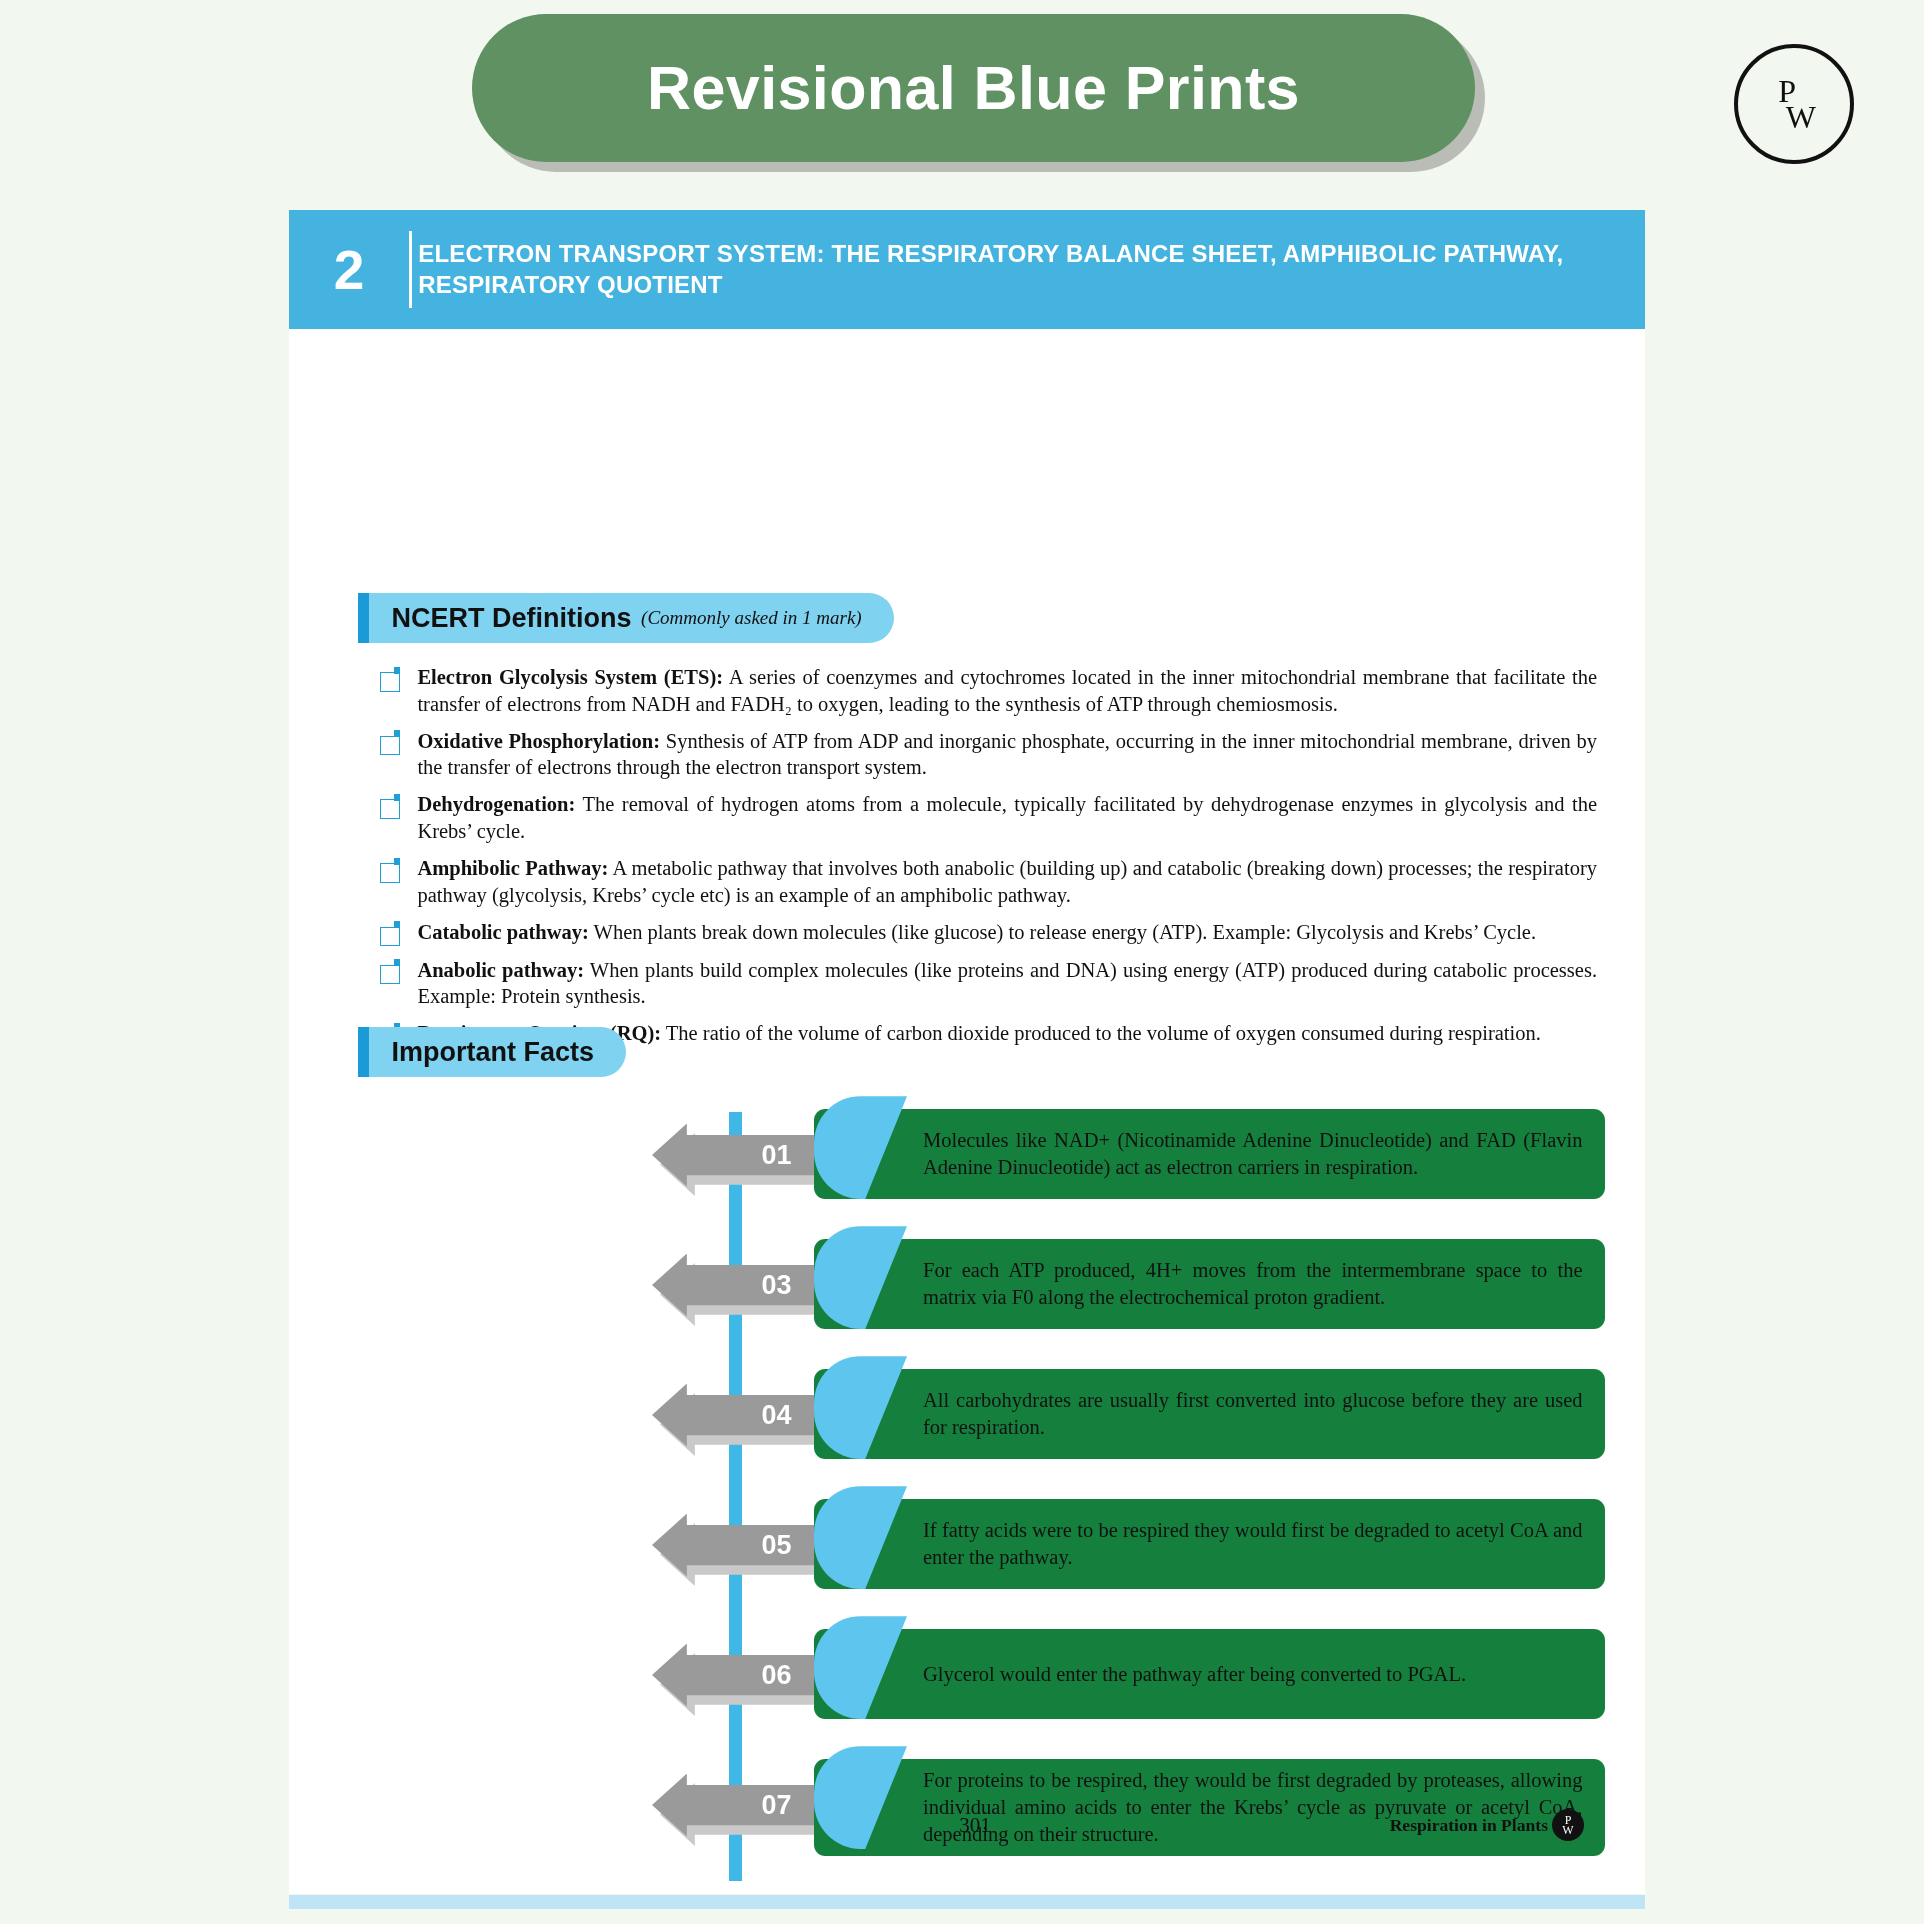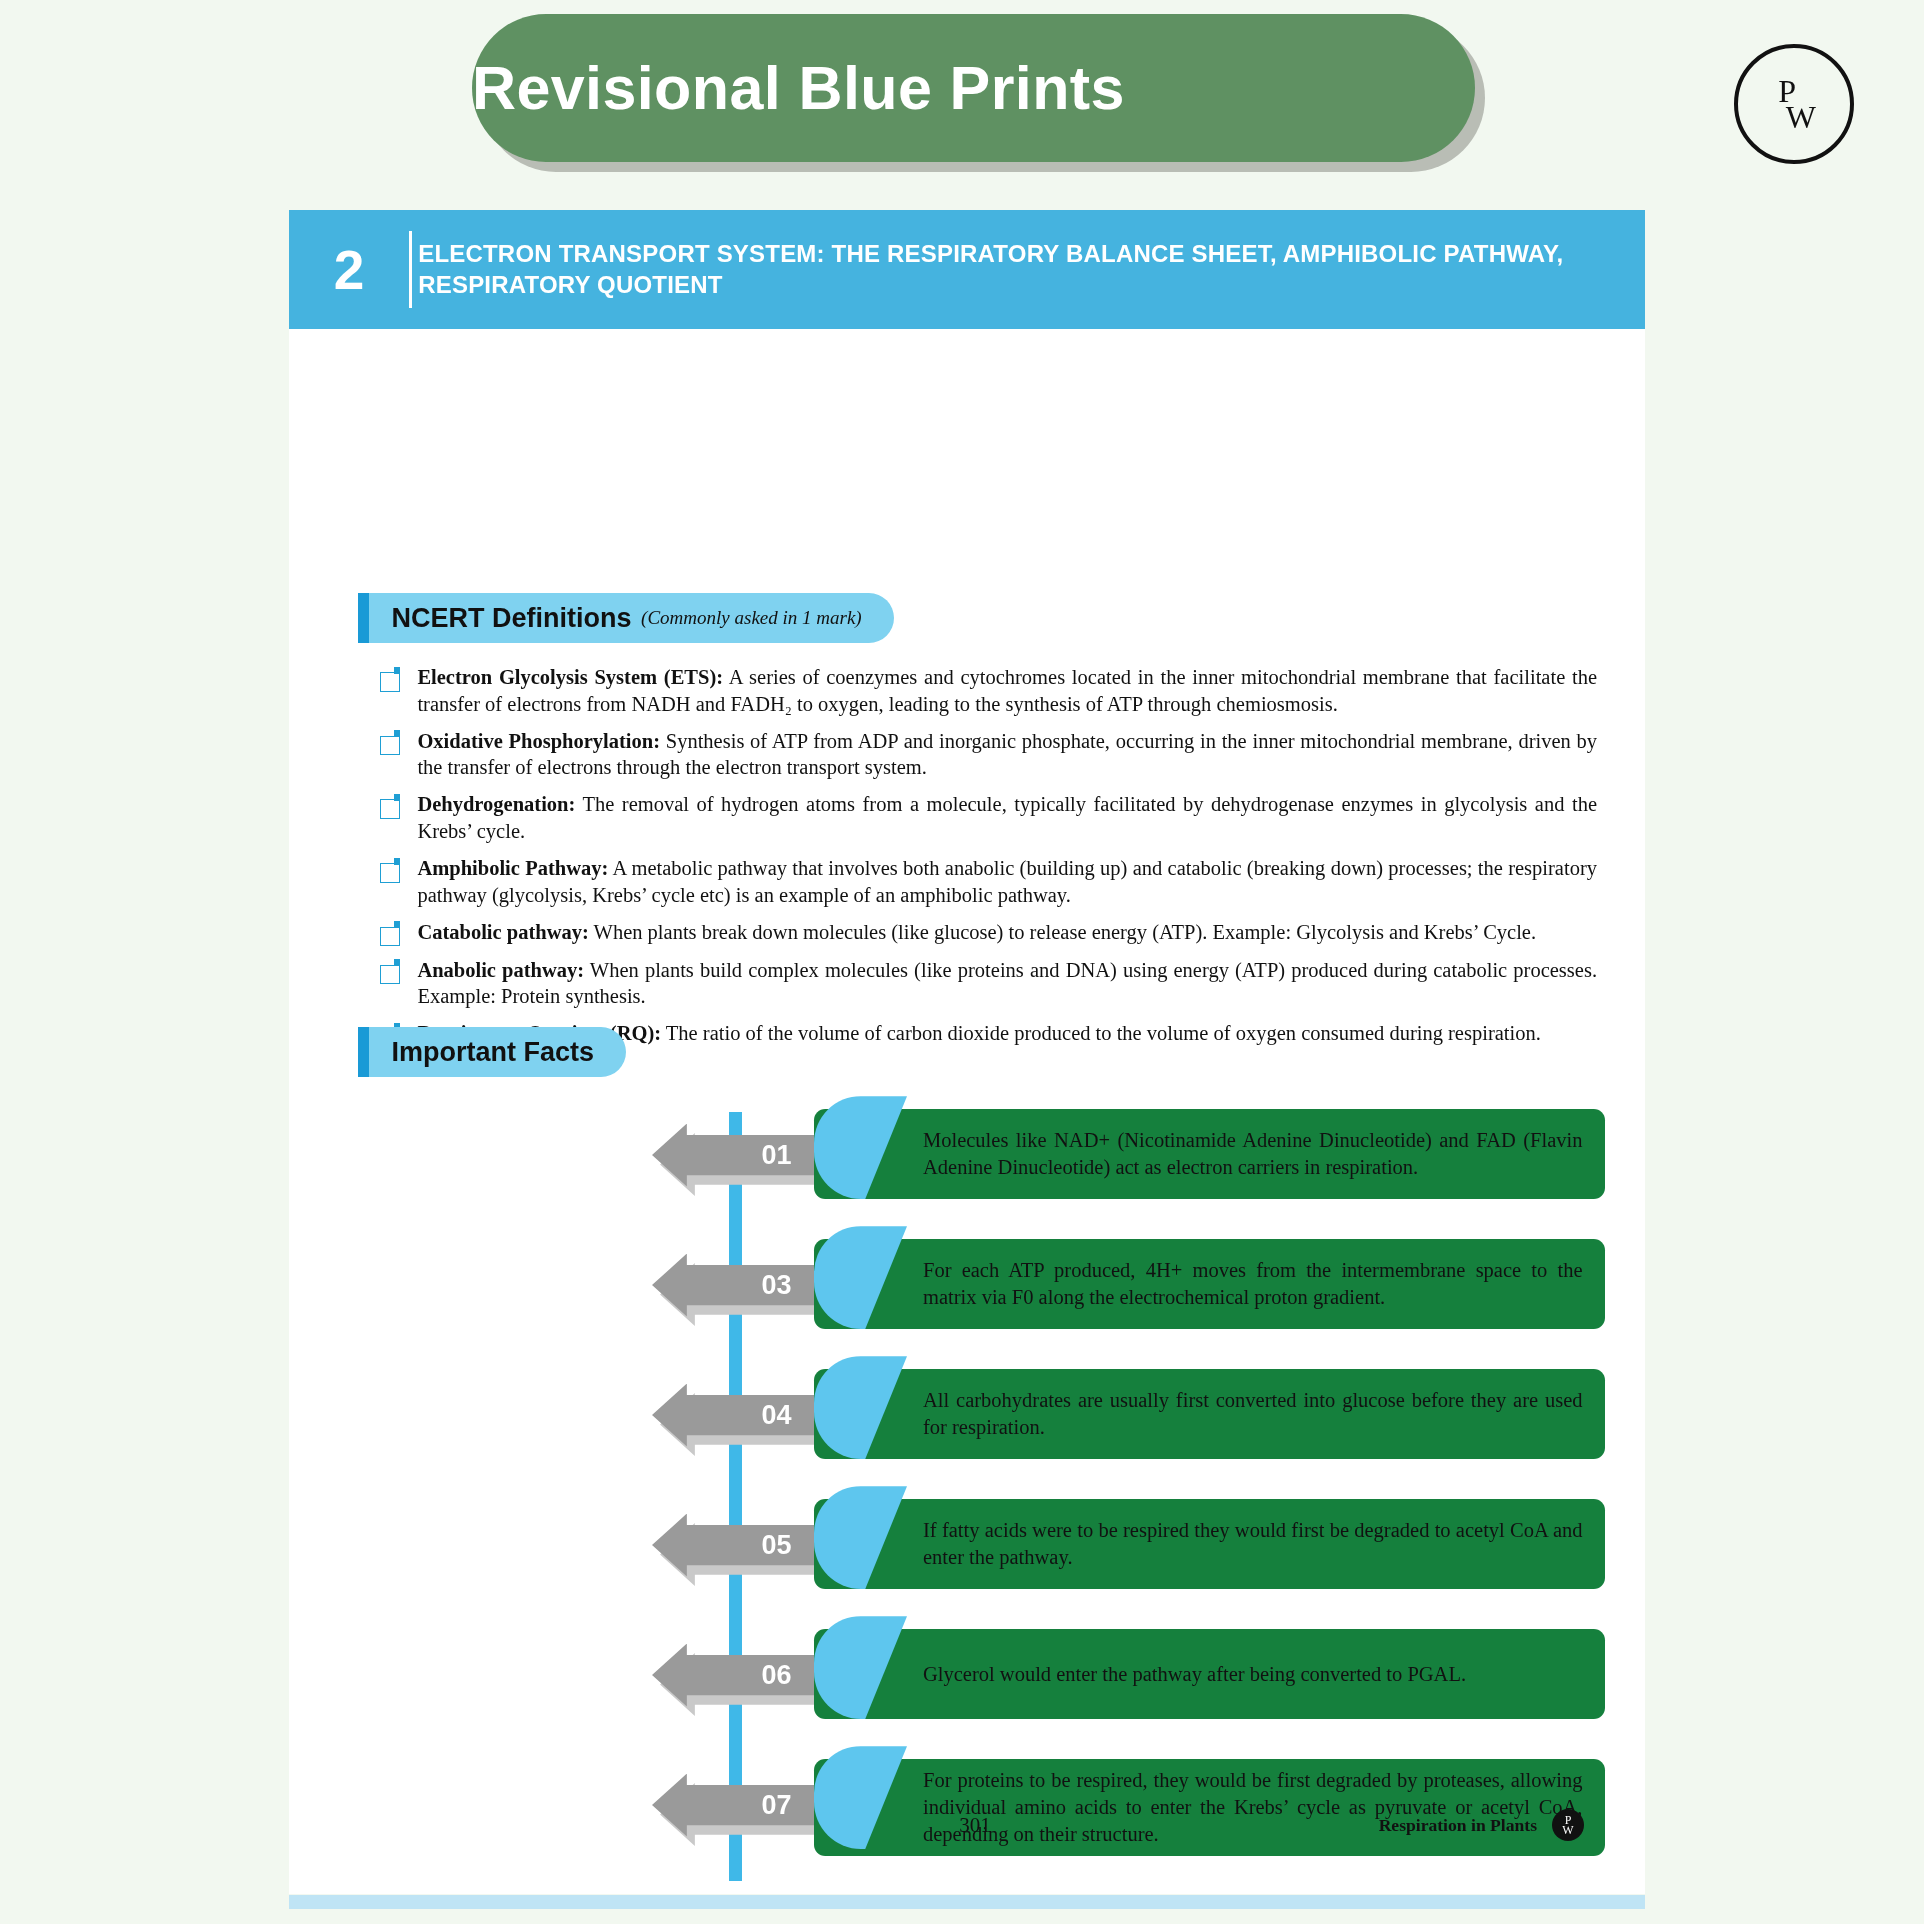--- a/index.html
+++ b/index.html
@@ -35,21 +35,21 @@
   .banner {
     position: absolute;
     top: 0;
     left: 0;
     width: 100%;
     height: 148px;
     background: #5f9162;
     border-radius: 76px;
     display: flex;
     align-items: center;
-    justify-content: flex-start;
+    justify-content: center;
   }
   .banner-title {
     color: #ffffff;
     font-family: "Liberation Sans", sans-serif;
     font-weight: bold;
     font-size: 61px;
     letter-spacing: 0.4px;
   }
 
   
@@ -296,21 +296,21 @@
     text-align: center;
     font-size: 21px;
     color: #111;
   }
   .footer-right {
     position: absolute;
     bottom: 53px;
     right: 61px;
     display: flex;
     align-items: center;
-    gap: 15px;
+    gap: 4px;
   }
   .footer-label {
     font-family: "Liberation Serif", serif;
     font-weight: bold;
     font-size: 17.6px;
     color: #111;
   }
   .footer-logo {
     width: 32px;
     height: 32px;

